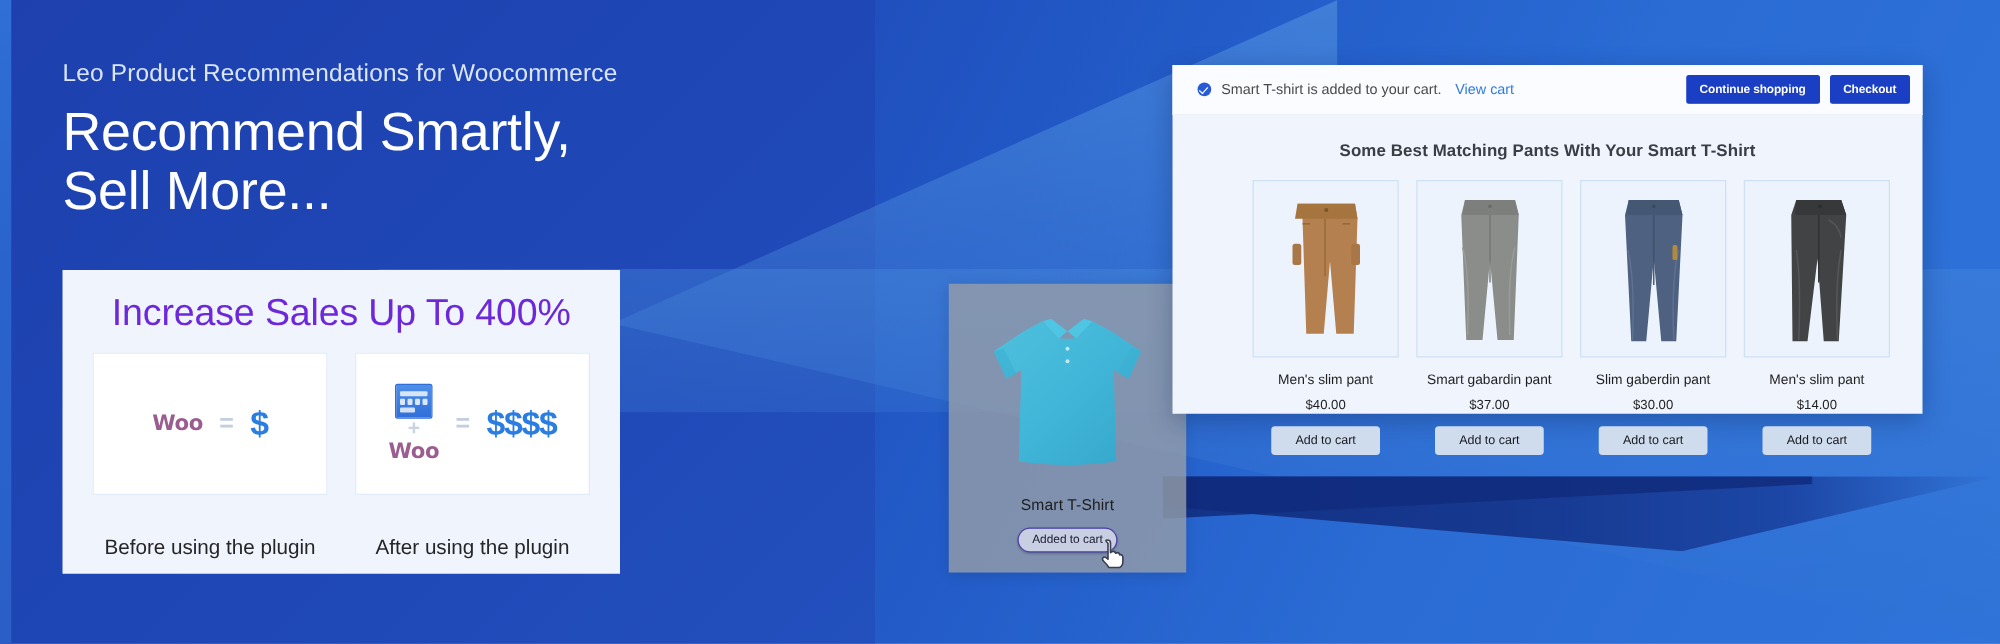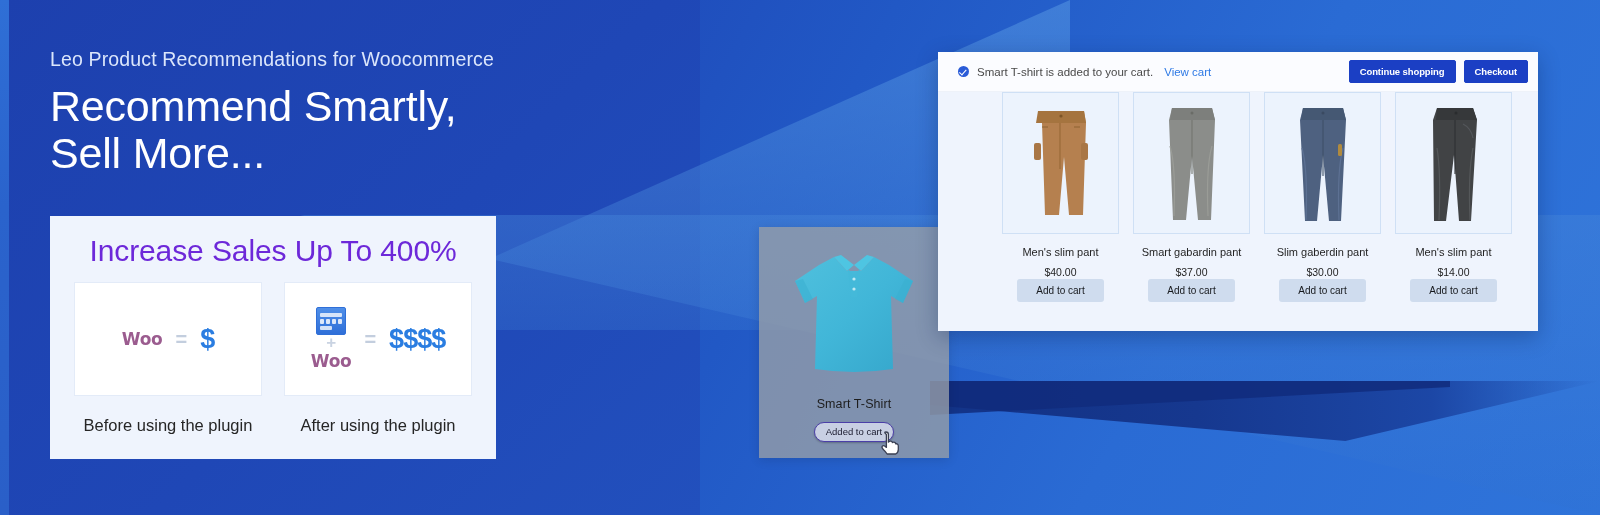--- a/index.html
+++ b/index.html
@@ -106,21 +106,21 @@
     display: flex; flex-direction: column; gap: 2px;
     padding: 3px; justify-content: center;
   }
   .plug-row { height: 4px; background: rgba(255,255,255,.78); border-radius: 1px; }
   .plug-row.half { width: 55%; }
   .plug-cells { display: flex; gap: 2px; height: 5px; }
   .plug-cells i { flex: 1; background: rgba(255,255,255,.82); border-radius: 1px; }
   .plus-sign { color: #c9d3e2; font-size: 17px; font-weight: 700; line-height: 14px; }
   .stat-caption {
     text-align: center; color: #262626; font-size: 16.5px;
-    margin-top: 20px; white-space: nowrap;
+    margin-top: 33px; white-space: nowrap;
   }
 
   
   .tshirt-tile {
     position: absolute; left: 759px; top: 227px; z-index: 16;
     width: 190px; height: 231px;
     background: rgba(150,158,168,.80);
     box-shadow: 0 2px 10px rgba(0,0,0,.12);
     display: flex; flex-direction: column; align-items: center;
   }
@@ -181,21 +181,21 @@
   }
   .rec-card { width: 117px; display: flex; flex-direction: column; align-items: center; }
   .rec-thumb {
     width: 117px; height: 142px;
     border: 1px solid #cfe0f5; background: #ecf3fd;
     display: flex; align-items: center; justify-content: center;
   }
   .rec-name { font-size: 11px; color: #1f1f1f; margin-top: 12px; white-space: nowrap; }
   .rec-price { font-size: 10.5px; color: #1f1f1f; margin-top: 8px; }
   .btn-cart {
-    margin-top: 1px; background: #cfdcee; color: #16181c;
+    margin-top: 11px; background: #cfdcee; color: #16181c;
     border: none; border-radius: 3px;
     font-size: 10px; padding: 6px 19px; cursor: pointer; white-space: nowrap;
   }
 </style>
 </head>
 <body>
 
 <div id="stage">
 
   <div class="bg-base"></div>
@@ -290,20 +290,21 @@
     <div class="notice-bar">
       <span class="check-badge"></span>
       <span class="notice-text">Smart T-shirt is added to your cart.</span>
       <a class="notice-link">View cart</a>
       <div class="notice-actions">
         <button class="btn-primary">Continue shopping</button>
         <button class="btn-primary">Checkout</button>
       </div>
     </div>
 
+    <div class="rec-title">Some Best Matching Pants With Your Smart T-Shirt</div>
 
     <div class="rec-grid">
 
       <div class="rec-card">
         <div class="rec-thumb">
           <svg width="66" height="116" viewBox="0 0 66 116">
             <path d="M10 6 h46 l2 12 -3 92 h-14 l-5 -58 -5 58 h-14 l-3 -92 z" fill="#b5804f"></path>
             <path d="M10 6 h46 l2 12 h-50 z" fill="#a5743f"></path>
             <path d="M32 18 v46" stroke="#9a6a38" stroke-width="1.2" fill="none"></path>
             <rect x="6" y="38" width="7" height="17" rx="2" fill="#a97645"></rect>

